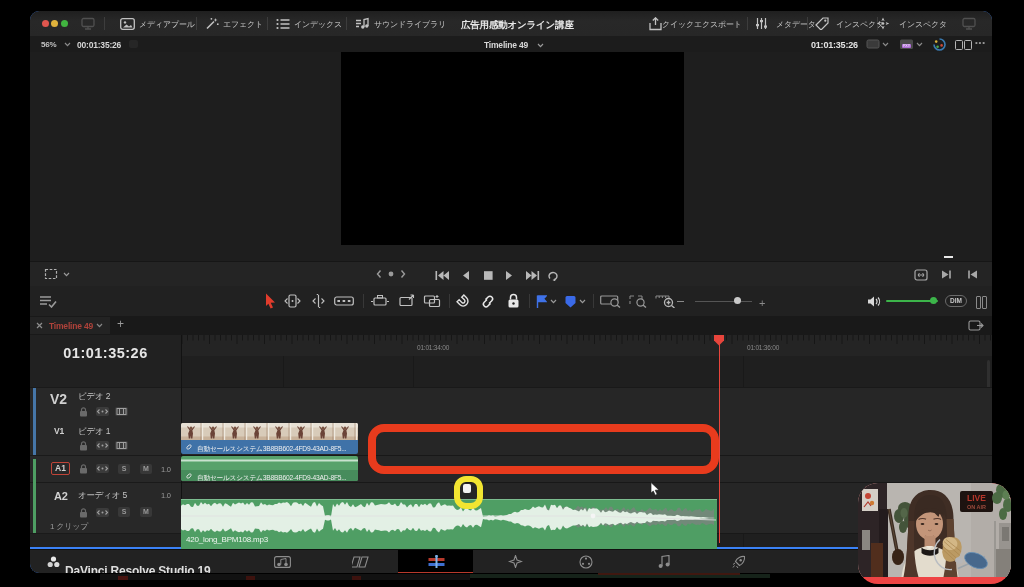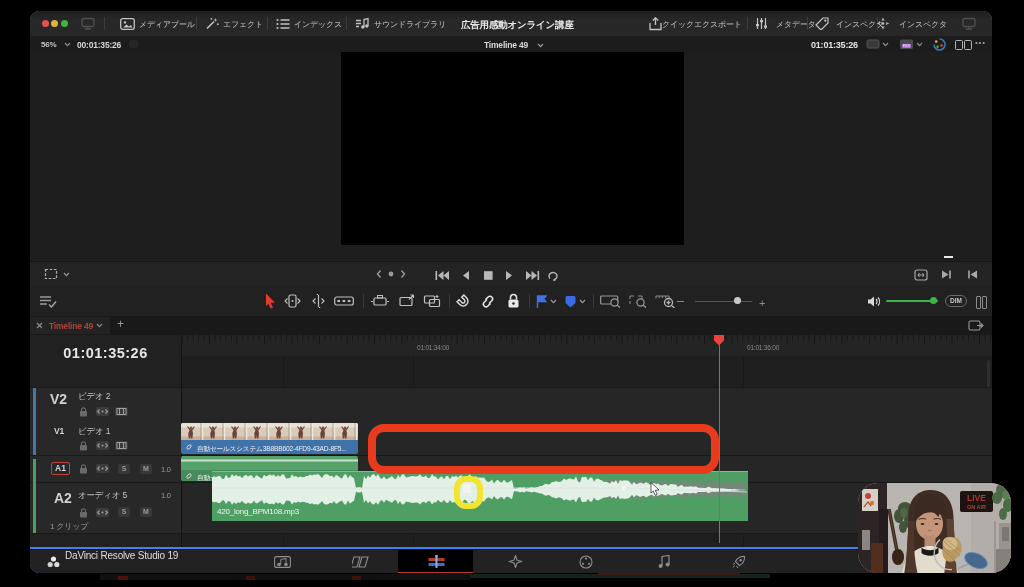--- a/index.html
+++ b/index.html
@@ -394,21 +394,21 @@
             <svg width="13" height="9" viewBox="0 0 13 9">
               <path d="M3.5 2.5 L1.5 4.5 L3.5 6.5 M9.5 2.5 L11.5 4.5 L9.5 6.5" stroke="#9f9f9f" stroke-width="1.1" fill="none"></path>
               <circle cx="6.5" cy="4.5" r="1" fill="#9f9f9f"></circle>
             </svg>
           </div>
         <div class="abs" style="left:88px;top:129px;width:12px;height:10px;background:#383838;border-radius:2px;color:#999;font-size:7px;text-align:center;line-height:10px;font-weight:bold;">S</div>
         <div class="abs" style="left:110px;top:129px;width:12px;height:10px;background:#383838;border-radius:2px;color:#999;font-size:7px;text-align:center;line-height:10px;font-weight:bold;">M</div>
         <div class="abs lbl" style="left:131px;top:130px;font-size:7.5px;color:#9a9a9a;">1.0</div>
 
         <div class="abs" style="left:0;top:148px;width:151px;height:50px;background:#282828;border-bottom:1px solid #1a1a1a;"></div>
-        <div class="abs lbl" style="left:24px;top:155px;font-size:14px;font-weight:bold;color:#d0d0d0;">A2</div>
+        <div class="abs lbl" style="left:24px;top:155px;font-size:11px;font-weight:bold;color:#d0d0d0;">A2</div>
         <div class="abs lbl" style="left:48px;top:155px;font-size:8.5px;color:#c6c6c6;">オーディオ 5</div>
         <div class="abs lbl" style="left:131px;top:156px;font-size:7.5px;color:#9a9a9a;">1.0</div>
         <svg class="abs" style="left:49px;top:173px;" width="9" height="10" viewBox="0 0 9 10">
             <rect x="1" y="4" width="7" height="5.5" rx="1" fill="#6a6a6a"></rect>
             <path d="M2.5 4 V2.8 a2 2 0 0 1 4 0 V4" fill="none" stroke="#6a6a6a" stroke-width="1.2"></path>
           </svg>
         <div class="abs" style="left:66px;top:173px;width:13px;height:9px;background:#3b3b3b;border-radius:2px;">
             <svg width="13" height="9" viewBox="0 0 13 9">
               <path d="M3.5 2.5 L1.5 4.5 L3.5 6.5 M9.5 2.5 L11.5 4.5 L9.5 6.5" stroke="#9f9f9f" stroke-width="1.1" fill="none"></path>
               <circle cx="6.5" cy="4.5" r="1" fill="#9f9f9f"></circle>
@@ -480,21 +480,21 @@
       <div class="abs" style="left:151px;top:121px;width:177px;height:25px;border-radius:2px;overflow:hidden;background:#57a26b;">
         <div class="abs" style="left:0;top:3px;width:177px;height:3px;background:#8ec49c;"></div>
         <div class="abs" style="left:0;top:4px;width:177px;height:1px;background:#c9e2cf;"></div>
         <div class="abs" style="left:0;top:14px;width:177px;height:11px;background:#478c5c;"></div>
         <svg class="abs" style="left:4px;top:16px;" width="8" height="8" viewBox="0 0 8 8">
           <path d="M3.4 2.8 L2 4.2 a1.3 1.3 0 0 0 1.8 1.8 L5.2 4.6 M4.6 5.2 L6 3.8 a1.3 1.3 0 0 0 -1.8 -1.8 L2.8 3.4" stroke="#e8e8e8" stroke-width="0.9" fill="none"></path>
         </svg>
         <div class="abs lbl" style="left:16px;top:17px;font-size:7px;color:#f0f0f0;transform:scale(0.95);transform-origin:left top;">自動セールスシステム3B8BB602-4FD9-43AD-8F5...</div>
       </div>
 
-      <div class="abs" style="left:151px;top:136px;width:536px;height:50px;overflow:hidden;background:#4f9e64;border-top:1px solid #7cbd90;box-sizing:border-box;margin-left:31px;">
+      <div class="abs" style="left:151px;top:164px;width:536px;height:50px;overflow:hidden;background:#4f9e64;border-top:1px solid #7cbd90;box-sizing:border-box;">
         <svg class="abs" style="left:0;top:0;" width="536" height="47" viewBox="0 0 536 47">
             <path d="M359,18.0 L359,7.5 L361,8.0 L363,9.3 L365,5.4 L367,10.1 L369,7.4 L371,5.3 L373,9.8 L375,7.3 L377,7.0 L379,10.1 L381,8.3 L383,6.6 L385,8.0 L387,6.6 L389,9.6 L391,9.2 L393,9.9 L395,7.9 L397,5.8 L399,7.5 L401,6.6 L403,8.6 L405,6.8 L407,10.1 L409,9.2 L411,7.3 L413,7.1 L415,8.7 L417,10.4 L419,9.5 L421,9.8 L423,9.5 L425,6.9 L427,10.0 L429,6.7 L431,6.7 L433,10.7 L435,9.2 L437,8.7 L439,11.0 L441,9.1 L443,6.9 L445,10.6 L447,8.4 L449,10.7 L451,8.6 L453,7.1 L455,10.4 L457,11.3 L459,11.0 L461,8.9 L463,11.3 L465,11.1 L467,9.2 L469,7.4 L471,9.7 L473,9.8 L475,8.8 L477,11.2 L479,9.1 L481,10.9 L483,9.0 L485,7.6 L487,11.5 L489,9.4 L491,9.2 L493,11.2 L495,10.7 L497,7.7 L499,7.7 L501,11.4 L503,9.0 L505,8.1 L507,11.0 L509,9.5 L511,11.9 L513,10.6 L515,9.4 L517,9.8 L519,9.1 L521,11.9 L523,10.9 L525,8.9 L527,10.0 L529,10.6 L531,10.8 L533,8.6 L533,18.0 L533,25.6 L531,23.8 L529,24.0 L527,24.4 L525,25.3 L523,23.7 L521,22.9 L519,25.1 L517,24.6 L515,24.9 L513,23.9 L511,22.9 L509,24.8 L507,23.6 L505,26.0 L503,25.2 L501,23.3 L499,26.2 L497,26.2 L495,23.8 L493,23.4 L491,25.0 L489,24.9 L487,23.2 L485,26.3 L483,25.2 L481,23.7 L479,25.1 L477,23.4 L475,25.4 L473,24.6 L471,24.7 L469,26.5 L467,25.0 L465,23.5 L463,23.3 L461,25.2 L459,23.6 L457,23.4 L455,24.1 L453,26.7 L451,25.5 L449,23.9 L447,25.7 L445,23.9 L443,26.9 L441,25.1 L439,23.6 L437,25.4 L435,25.0 L433,23.8 L431,27.0 L429,27.1 L427,24.4 L425,26.8 L423,24.8 L421,24.5 L419,24.8 L417,24.1 L415,25.5 L413,26.7 L411,26.5 L409,25.0 L407,24.3 L405,26.9 L403,25.5 L401,27.1 L399,26.4 L397,27.8 L395,26.1 L393,24.5 L391,25.0 L389,24.7 L387,27.1 L385,26.0 L383,27.1 L381,25.8 L379,24.4 L377,26.8 L375,26.6 L373,24.6 L371,28.1 L369,26.5 L367,24.3 L365,28.1 L363,25.0 L361,26.0 L359,26.4 Z" fill="#74887a" opacity="0.95"></path>
 <path d="M0,18.0 L0,5.8 L2,4.3 L4,5.2 L6,4.0 L8,3.9 L10,6.7 L12,6.9 L14,2.8 L16,5.7 L18,5.8 L20,2.0 L22,4.6 L24,2.8 L26,4.6 L28,3.8 L30,6.2 L32,3.8 L34,2.7 L36,4.4 L38,3.3 L40,3.6 L42,6.7 L44,3.2 L46,4.0 L48,5.5 L50,6.8 L52,2.7 L54,4.6 L56,3.4 L58,2.6 L60,3.4 L62,2.4 L64,5.0 L66,3.0 L68,4.8 L70,2.3 L72,2.6 L74,6.5 L76,6.3 L78,5.9 L80,2.2 L82,4.8 L84,3.9 L86,5.5 L88,4.5 L90,5.1 L92,5.2 L94,4.1 L96,4.1 L98,2.5 L100,3.6 L102,2.4 L104,2.7 L106,2.0 L108,3.6 L110,6.2 L112,2.7 L114,2.2 L116,2.5 L118,4.2 L120,3.4 L122,5.9 L124,2.8 L126,4.1 L128,5.6 L130,6.7 L132,2.7 L134,2.1 L136,6.6 L138,3.0 L140,4.9 L142,6.2 L144,16.1 L146,15.3 L148,15.2 L150,16.4 L152,4.1 L154,7.3 L156,3.5 L158,5.7 L160,2.7 L162,2.1 L164,4.7 L166,2.0 L168,5.8 L170,7.1 L172,4.2 L174,7.3 L176,6.4 L178,5.3 L180,4.1 L182,6.6 L184,7.3 L186,2.7 L188,5.8 L190,2.2 L192,2.6 L194,5.4 L196,5.0 L198,4.6 L200,4.0 L202,4.2 L204,4.4 L206,4.1 L208,2.3 L210,4.7 L212,5.1 L214,3.5 L216,6.2 L218,5.8 L220,2.1 L222,4.6 L224,4.5 L226,7.4 L228,5.2 L230,4.3 L232,7.4 L234,4.1 L236,4.0 L238,7.2 L240,4.0 L242,4.9 L244,3.8 L246,5.6 L248,3.6 L250,3.4 L252,7.4 L254,7.2 L256,3.8 L258,2.2 L260,6.1 L262,5.0 L264,4.2 L266,5.7 L268,5.5 L270,5.8 L272,5.5 L274,8.5 L276,10.0 L278,9.6 L280,7.6 L282,11.4 L284,8.7 L286,7.8 L288,9.9 L290,10.4 L292,7.5 L294,10.3 L296,10.6 L298,9.3 L300,8.0 L302,16.8 L304,16.4 L306,16.3 L308,15.3 L310,16.1 L312,15.3 L314,16.7 L316,16.3 L318,15.7 L320,15.2 L322,16.1 L324,15.5 L326,15.1 L328,14.1 L330,14.0 L332,12.5 L334,11.8 L336,12.6 L338,11.9 L340,10.1 L342,9.9 L344,8.9 L346,9.7 L348,9.9 L350,8.8 L352,6.5 L354,7.9 L356,7.1 L358,6.3 L360,7.3 L362,7.5 L364,4.4 L366,9.4 L368,10.4 L370,4.8 L372,5.3 L374,4.8 L376,8.2 L378,5.4 L380,5.6 L382,9.8 L384,7.0 L386,6.6 L388,7.7 L390,8.6 L392,10.0 L394,9.8 L396,10.5 L398,11.4 L400,8.9 L402,10.6 L404,8.1 L406,11.9 L408,8.0 L410,9.1 L412,8.2 L414,8.5 L416,8.6 L418,10.2 L420,12.7 L422,9.8 L424,12.3 L426,11.8 L428,10.5 L430,11.2 L432,11.8 L434,9.9 L436,11.3 L438,12.4 L440,12.8 L442,10.8 L444,12.3 L446,11.4 L448,12.9 L450,13.5 L452,12.6 L454,11.9 L456,13.9 L458,12.3 L460,12.0 L462,12.5 L464,12.6 L466,14.9 L468,13.4 L470,13.0 L472,15.0 L474,14.6 L476,14.7 L478,14.3 L480,14.6 L482,14.7 L484,14.2 L486,15.8 L488,15.8 L490,15.7 L492,15.9 L494,16.0 L496,14.8 L498,15.2 L500,16.3 L502,15.9 L504,16.2 L506,16.3 L508,16.4 L510,16.3 L512,16.5 L514,16.8 L516,17.0 L518,17.0 L520,17.3 L522,17.1 L524,17.2 L526,17.5 L528,17.7 L530,17.7 L532,17.8 L534,17.9 L535,18.0 L534,18.1 L532,18.2 L530,18.2 L528,18.3 L526,18.5 L524,18.7 L522,18.8 L520,18.7 L518,18.9 L516,18.9 L514,19.1 L512,19.4 L510,19.6 L508,19.4 L506,19.5 L504,19.6 L502,19.9 L500,19.6 L498,20.6 L496,20.9 L494,19.8 L492,20.0 L490,20.1 L488,20.0 L486,20.0 L484,21.5 L482,21.1 L480,21.1 L478,21.4 L476,21.0 L474,21.1 L472,20.7 L470,22.6 L468,22.2 L466,20.9 L464,23.0 L462,23.1 L460,23.5 L458,23.3 L456,21.8 L454,23.6 L452,23.0 L450,22.1 L448,22.7 L446,24.1 L444,23.3 L442,24.6 L440,22.8 L438,23.2 L436,24.2 L434,25.4 L432,23.7 L430,24.3 L428,24.9 L426,23.7 L424,23.3 L422,25.6 L420,22.8 L418,25.2 L416,26.6 L414,26.7 L412,27.0 L410,26.2 L408,27.2 L406,23.6 L404,27.1 L402,24.8 L400,26.3 L398,24.0 L396,24.9 L394,25.5 L392,25.4 L390,26.6 L388,27.5 L386,28.5 L384,28.1 L382,25.5 L380,29.4 L378,29.6 L376,27.0 L374,30.1 L372,29.7 L370,30.2 L368,25.0 L366,25.9 L364,30.5 L362,27.6 L360,27.8 L358,28.8 L356,28.0 L354,27.3 L352,28.6 L350,26.4 L348,25.5 L346,25.6 L344,26.4 L342,25.4 L340,25.3 L338,23.6 L336,23.0 L334,23.7 L332,23.1 L330,21.6 L328,21.6 L326,20.7 L324,20.3 L322,19.8 L320,20.5 L318,20.1 L316,19.5 L314,19.2 L312,20.5 L310,19.7 L308,20.5 L306,19.5 L304,19.5 L302,19.1 L300,27.2 L298,26.0 L296,24.8 L294,25.1 L292,27.7 L290,25.0 L288,25.4 L286,27.4 L284,26.6 L282,24.1 L280,27.5 L278,25.7 L276,25.4 L274,26.7 L272,29.5 L270,29.2 L268,29.5 L266,29.3 L264,30.7 L262,30.0 L260,28.9 L258,32.5 L256,31.1 L254,28.0 L252,27.8 L250,31.4 L248,31.2 L246,29.4 L244,31.1 L242,30.0 L240,30.8 L238,28.0 L236,30.9 L234,30.8 L232,27.8 L230,30.6 L228,29.8 L226,27.7 L224,30.4 L222,30.3 L220,32.6 L218,29.2 L216,28.9 L214,31.3 L212,29.8 L210,30.2 L208,32.4 L206,30.8 L204,30.5 L202,30.7 L200,30.9 L198,30.3 L196,30.0 L194,29.6 L192,32.2 L190,32.5 L188,29.2 L186,32.1 L184,27.9 L182,28.5 L180,30.7 L178,29.7 L176,28.7 L174,27.8 L172,30.7 L170,28.0 L168,29.2 L166,32.7 L164,30.2 L162,32.6 L160,32.1 L158,29.3 L156,31.3 L154,27.9 L152,30.8 L150,19.4 L148,20.6 L146,20.4 L144,19.8 L142,28.8 L140,30.0 L138,31.8 L136,28.5 L134,32.7 L132,32.0 L130,28.4 L128,29.4 L126,30.8 L124,31.9 L122,29.1 L120,31.4 L118,30.7 L116,32.3 L114,32.6 L112,32.1 L110,28.9 L108,31.2 L106,32.7 L104,32.1 L102,32.4 L100,31.3 L98,32.3 L96,30.8 L94,30.8 L92,29.7 L90,29.9 L88,30.5 L86,29.5 L84,31.0 L82,30.1 L80,32.6 L78,29.1 L76,28.7 L74,28.6 L72,32.2 L70,32.4 L68,30.2 L66,31.8 L64,29.9 L62,32.4 L60,31.4 L58,32.2 L56,31.4 L54,30.3 L52,32.1 L50,28.3 L48,29.5 L46,30.8 L44,31.6 L42,28.4 L40,31.2 L38,31.5 L36,30.5 L34,32.1 L32,31.0 L30,28.8 L28,31.1 L26,30.3 L24,32.0 L22,30.3 L20,32.7 L18,29.2 L16,29.3 L14,32.0 L12,28.2 L10,28.4 L8,31.0 L6,30.9 L4,29.8 L2,30.6 L0,29.2 Z" fill="#e3f0e5"></path>
 <path d="M0,16 L412,16 L535,20" stroke="#e0e0e0" stroke-width="1" fill="none" opacity="0.85"></path>
 <circle cx="412" cy="16" r="2.4" fill="#f5f5f5"></circle>
           </svg>
         <div class="abs lbl" style="left:5px;top:35px;font-size:8px;color:#eef5ef;">420_long_BPM108.mp3</div>
       </div>
 
       <div class="abs" style="left:338px;top:89px;width:351px;height:50px;border:8px solid #e83b1d;border-radius:16px;box-sizing:border-box;"></div>
@@ -512,21 +512,21 @@
       </svg>
     </div>
 
     <div class="abs" id="bottombar" style="left:0;top:538px;width:962px;height:24px;background:#222;border-top:1px solid #101010;">
 
       <svg class="abs" style="left:16px;top:5px;" width="15" height="14" viewBox="0 0 15 14">
         <circle cx="7.5" cy="4" r="2.6" fill="#e9e9e9"></circle>
         <circle cx="4.2" cy="9.5" r="2.6" fill="#d2d2d2"></circle>
         <circle cx="10.8" cy="9.5" r="2.6" fill="#dcdcdc"></circle>
       </svg>
-      <div class="abs lbl" style="left:35px;top:0;font-size:10px;color:#dedede;font-weight:normal;">DaVinci Resolve Studio 19</div>
+      <div class="abs lbl" style="left:35px;top:14px;font-size:12px;color:#dedede;font-weight:bold;">DaVinci Resolve Studio 19</div>
 
       <div class="abs" style="left:368px;top:0;width:75px;height:22px;background:#000;"></div>
       <div class="abs" style="left:368px;top:22px;width:75px;height:2px;background:#b8392b;"></div>
 
       <svg class="abs" style="left:244px;top:6px;" width="17" height="12" viewBox="0 0 17 12">
         <rect x="0.6" y="0.6" width="15.8" height="10.8" rx="2" fill="none" stroke="#8d8d8d" stroke-width="1.1"></rect>
         <circle cx="5" cy="8.5" r="1.8" fill="#8d8d8d"></circle>
           <circle cx="12" cy="8.5" r="1.8" fill="#8d8d8d"></circle>
         <path d="M6.8 8.5 V3.5 L12 2.5 V7.5" stroke="#8d8d8d" stroke-width="1" fill="none"></path>
       </svg>
@@ -568,21 +568,21 @@
     </div>
   </div>
 
   <div class="abs" style="left:100px;top:574px;width:370px;height:6px;background:#111111;"></div>
   <div class="abs" style="left:470px;top:574px;width:300px;height:4px;background:#16231a;"></div>
   <div class="abs" style="left:598px;top:573px;width:142px;height:2px;background:#3f1810;"></div>
   <div class="abs" style="left:118px;top:576px;width:10px;height:4px;background:#471410;"></div>
   <div class="abs" style="left:246px;top:576px;width:9px;height:4px;background:#3d120e;"></div>
   <div class="abs" style="left:352px;top:576px;width:9px;height:4px;background:#3d120e;"></div>
 
-  <div class="abs" id="webcam" style="left:858px;top:483px;width:153px;height:90px;border-radius:20px;overflow:hidden;background:#ef4444;">
+  <div class="abs" id="webcam" style="left:858px;top:483px;width:153px;height:101px;border-radius:20px;overflow:hidden;background:#ef4444;">
     <svg width="153" height="94" viewBox="0 0 153 94">
       <rect width="153" height="94" fill="#b2ada8"></rect>
       <rect x="28" y="0" width="85" height="94" fill="#b9b5b0"></rect>
 
       <rect x="0" y="0" width="29" height="94" fill="#2d2426"></rect>
       <rect x="21" y="26" width="9" height="68" fill="#231b1d"></rect>
       <rect x="4" y="47" width="8" height="20" fill="#8a8681"></rect>
       <rect x="13" y="60" width="12" height="34" fill="#512e1d"></rect>
 
       <rect x="4" y="6" width="16" height="22" fill="#d5cfc7"></rect>

